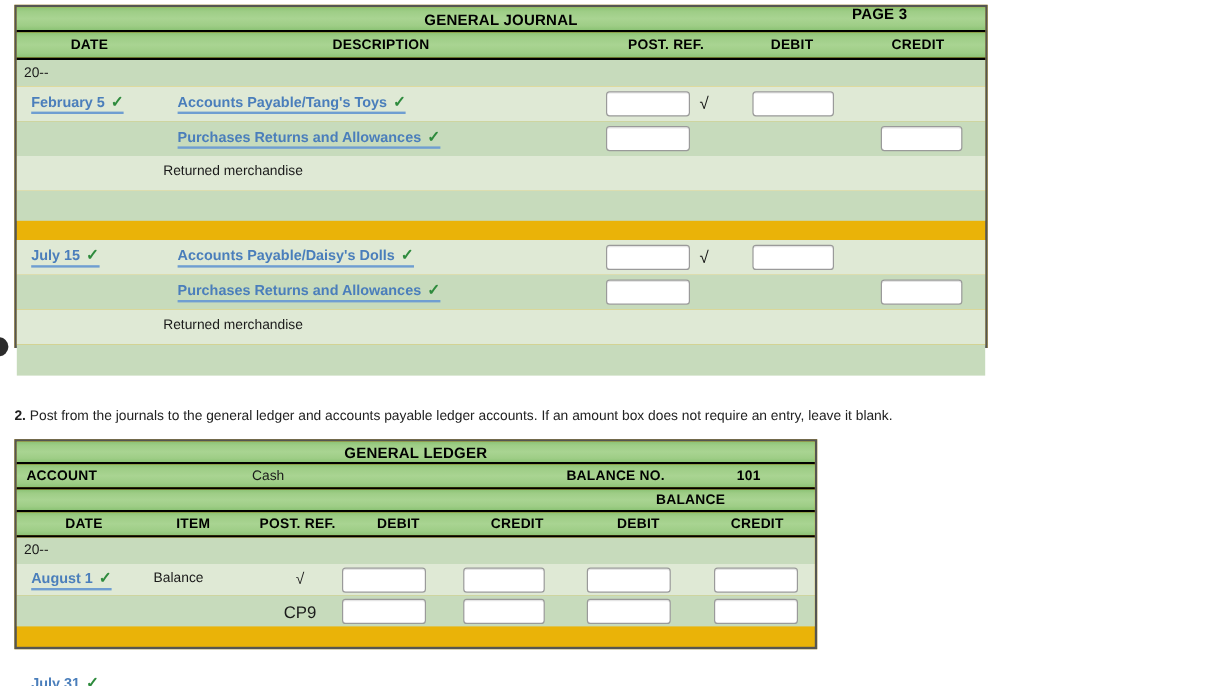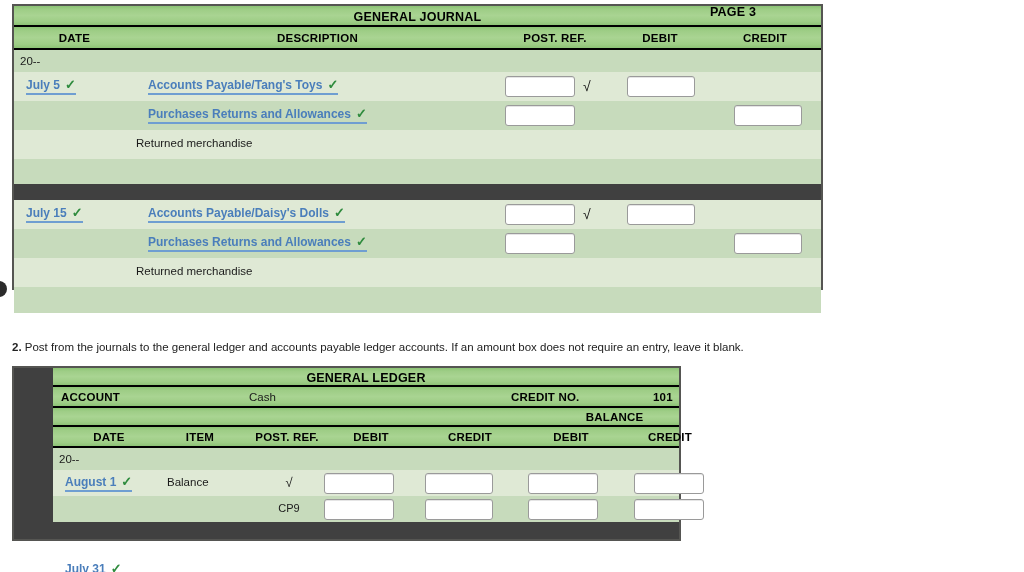--- a/index.html
+++ b/index.html
@@ -14,21 +14,21 @@
     font-family: "Liberation Sans", sans-serif;
     -webkit-font-smoothing: antialiased;
     overflow: hidden;
   }
 
   
   .acct-table {
     position: absolute;
     border: 2px solid #555552;
     box-sizing: border-box;
-    background: #404040;
+    background: #eab308;
   }
   .band {
     background: linear-gradient(to bottom,
         #8cc375 0%, #9ecd86 18%, #a9d492 50%, #9ecd86 82%, #8cc375 100%);
     border-bottom: 2px solid #000000;
     box-sizing: border-box;
     position: relative;
     width: 100%;
   }
 
@@ -135,21 +135,21 @@
     <span class="t col-hdr" style="left:596px; top:6px; width:100px; text-align:center;">DEBIT</span>
     <span class="t col-hdr" style="left:696px; top:6px; width:110px; text-align:center;">CREDIT</span>
   </div>
 
   <div class="cellrow row-dark" style="height:22px;">
     <span class="t plain" style="left:6px; top:6px; font-size:11.5px;">20--</span>
   </div>
 
   <div class="cellrow row-light" style="height:29px;">
     <span class="alink" style="left:12px; top:6px;">
-      <span>July 5</span><span class="chk">✓</span>
+      <span>February 5</span><span class="chk">✓</span>
     </span>
     <span class="alink" style="left:134px; top:6px;">
       <span>Accounts Payable/Tang's Toys</span><span class="chk">✓</span>
     </span>
     <div class="ibox" style="left:491px; top:4px; width:70px; height:21px;"></div>
     <span class="tickmark" style="left:569px; top:7px;">√</span>
     <div class="ibox" style="left:613px; top:4px; width:68px; height:21px;"></div>
   </div>
 
   <div class="cellrow row-dark" style="height:29px;">
@@ -193,30 +193,30 @@
   <div class="cellrow row-dark" style="height:26px;"></div>
 </div>
 
 <div class="left-knob"></div>
 
 <p class="instruction" style="left:12px; top:342px; margin:0;">
   <span class="num">2.</span>
   <span>Post from the journals to the general ledger and accounts payable ledger accounts. If an amount box does not require an entry, leave it blank.</span>
 </p>
 
-<div class="acct-table" id="ledger-table" style="left:12px; top:366px; width:669px; height:175px;padding-left:39px;">
+<div class="acct-table" id="ledger-table" style="left:12px; top:366px; width:669px; height:175px;">
 
   <div class="band" style="height:19px;">
     <span class="t hdr-title" style="left:0; top:4px; width:100%; text-align:center;">GENERAL LEDGER</span>
   </div>
 
   <div class="band" style="height:21px;">
     <span class="t col-hdr" style="left:8px; top:5px; width:105px; text-align:left;">ACCOUNT</span>
     <span class="t plain" style="left:196px; top:5px; font-size:11.5px; font-weight:normal;">Cash</span>
-    <span class="t col-hdr" style="left:458px; top:5px;">CREDIT NO.</span>
+    <span class="t col-hdr" style="left:458px; top:5px;">BALANCE NO.</span>
     <span class="t col-hdr" style="left:600px; top:5px;">101</span>
   </div>
 
   <div class="band" style="height:19px;">
     <span class="t col-hdr" style="left:458px; top:4px; width:207px; text-align:center;">BALANCE</span>
   </div>
 
   <div class="band" style="height:21px;">
     <span class="t col-hdr" style="left:4px; top:5px; width:104px; text-align:center;">DATE</span>
     <span class="t col-hdr" style="left:108px; top:5px; width:78px; text-align:center;">ITEM</span>
@@ -240,19 +240,19 @@
     <div class="ibox" style="left:271px; top:3px; width:70px; height:21px;"></div>
     <div class="ibox" style="left:372px; top:3px; width:68px; height:21px;"></div>
     <div class="ibox" style="left:475px; top:3px; width:70px; height:21px;"></div>
     <div class="ibox" style="left:581px; top:3px; width:70px; height:21px;"></div>
   </div>
 
   <div class="cellrow row-dark" style="height:26px;">
     <span class="alink" style="left:12px; top:19px;margin-top:47px;">
       <span>July 31</span><span class="chk">✓</span>
     </span>
-    <span class="t plain" style="left:206px; top:7px; width:60px; text-align:center; font-size:11px;">CP9</span>
+    <span class="t plain" style="left:206px; top:7px; width:60px; text-align:center; font-size:14px;">CP9</span>
     <div class="ibox" style="left:271px; top:3px; width:70px; height:21px;"></div>
     <div class="ibox" style="left:372px; top:3px; width:68px; height:21px;"></div>
     <div class="ibox" style="left:475px; top:3px; width:70px; height:21px;"></div>
     <div class="ibox" style="left:581px; top:3px; width:70px; height:21px;"></div>
   </div>
 </div>
 
 </body></html>

